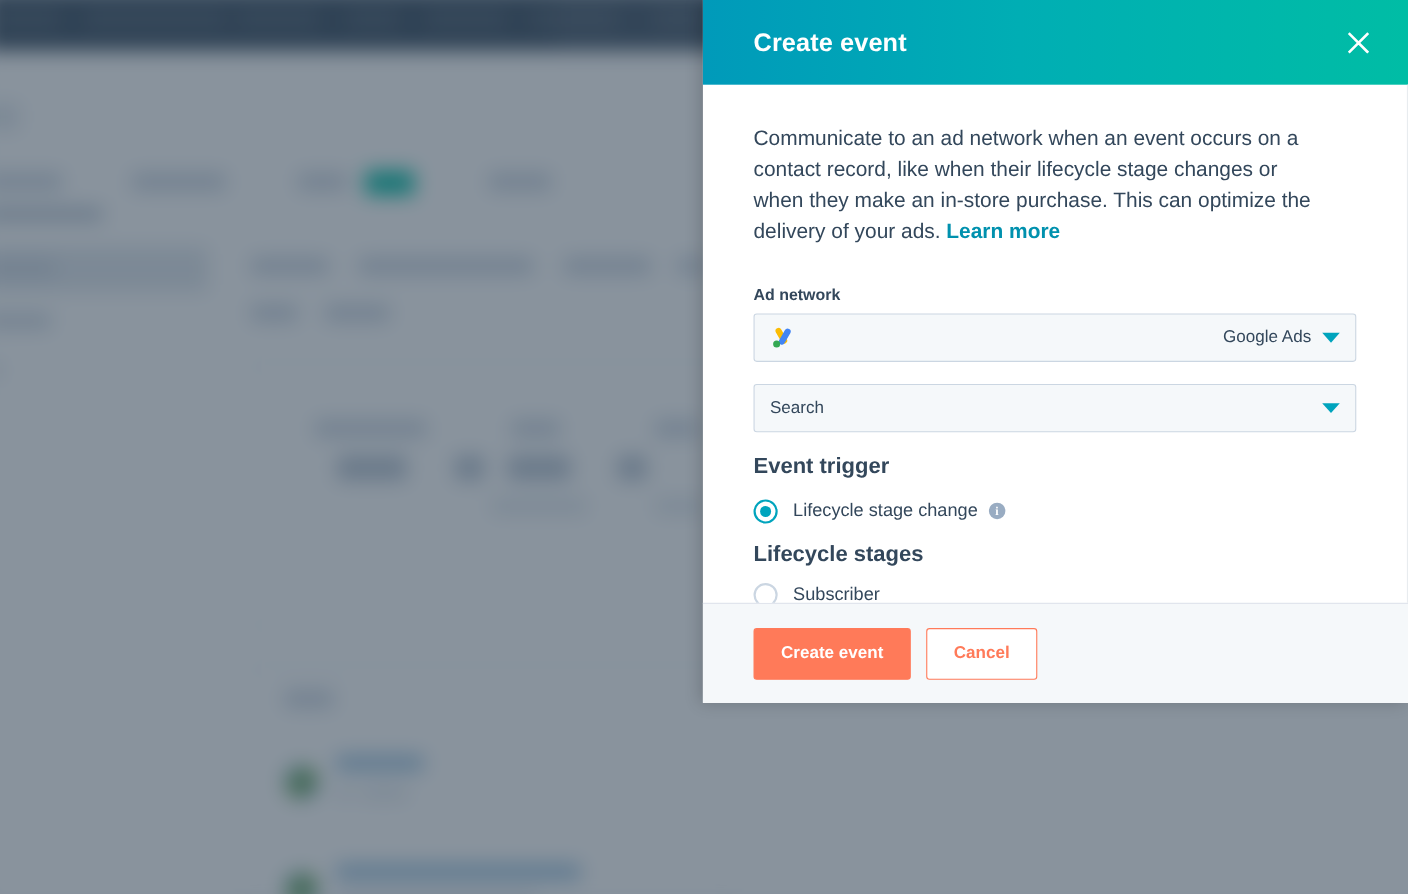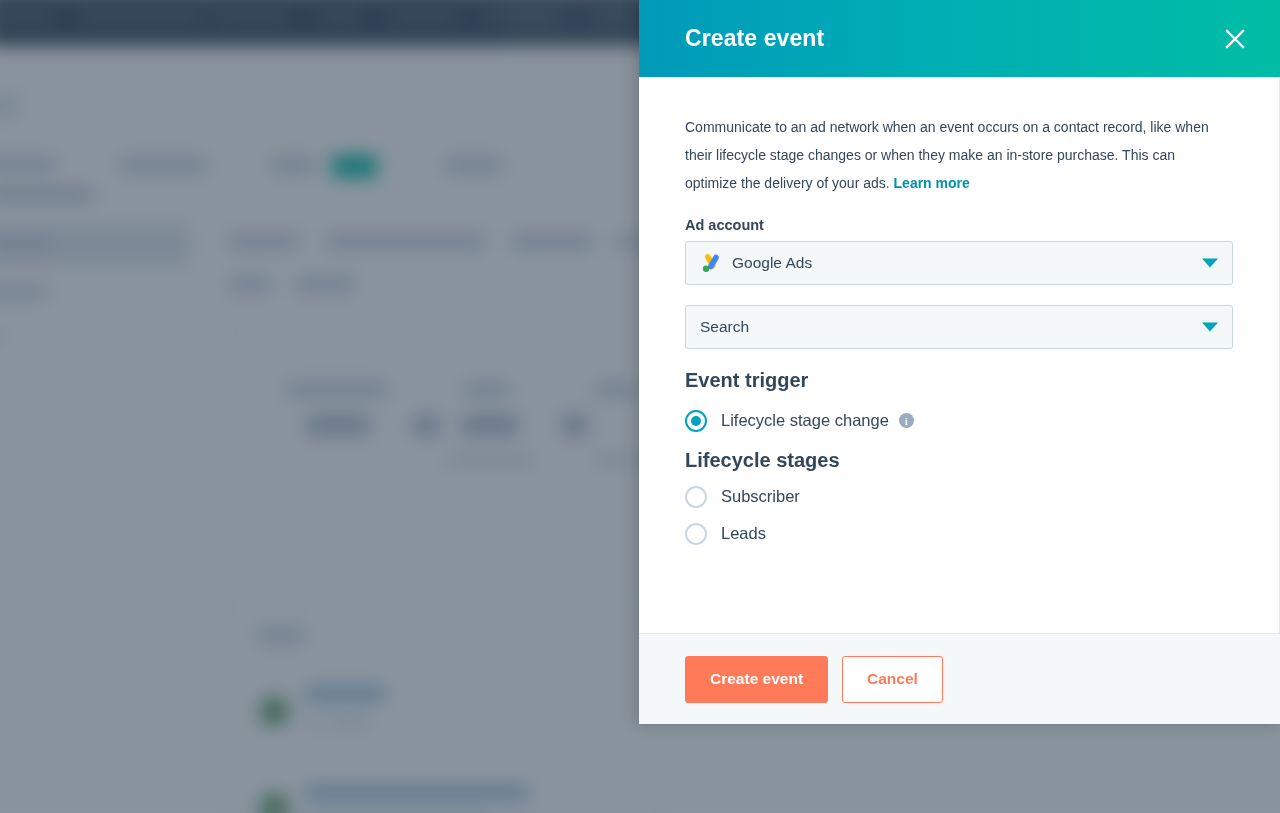--- a/index.html
+++ b/index.html
@@ -56,21 +56,21 @@
   
   .backdrop-veil {
     position: absolute; inset: 0;
     background: rgba(45,62,80,0.56);
   }
 
   
   .modal {
     position: absolute;
     left: 639px; top: 0;
-    width: 641px; height: 724px;
+    width: 641px; height: 639px;
     background: #ffffff;
     display: flex; flex-direction: column;
     box-shadow: -3px 0 14px rgba(0,0,0,0.18);
   }
 
   .modal-header {
     position: relative;
     height: 77px;
     flex: 0 0 77px;
     background: linear-gradient(90deg, #009aba 0%, #00aeb4 45%, #00bda5 100%);
@@ -93,25 +93,25 @@
 
   .modal-body {
     flex: 1 1 auto;
     position: relative;
     padding: 36px 46px 0 46px;
     overflow: hidden;
     border-right: 1px solid #e8ecef;
   }
 
   .intro {
-    font-size: 14px;
+    font-size: 19px;
     line-height: 28px;
     color: #33475b;
     max-width: 525px;
-    margin-bottom: 20px;
+    margin-bottom: 36px;
   }
   .intro a {
     color: #0091ae;
     font-weight: bold;
     text-decoration: none;
   }
 
   .field-label {
     font-size: 14.5px;
     font-weight: bold;
@@ -122,20 +122,21 @@
   .select-box {
     position: relative;
     height: 44px;
     background: #f5f8fa;
     border: 1px solid #cbd6e2;
     border-radius: 3px;
     display: flex; align-items: center;
     padding: 0 40px 0 14px;
     cursor: pointer;
     margin-bottom: 20px;
+    justify-content: space-between;
   }
   .select-box .value {
     font-size: 15.5px;
     color: #33475b;
     white-space: nowrap;
   }
   .select-box .caret {
     position: absolute; right: 14px; top: 50%; transform: translateY(-50%);
     width: 0; height: 0;
     border-left: 8px solid transparent;
@@ -284,21 +285,21 @@
       </svg>
     </button>
   </div>
 
   <div class="modal-body">
 
     <p class="intro">
       <span>Communicate to an ad network when an event occurs on a contact record, like when their lifecycle stage changes or when they make an in-store purchase. This can optimize the delivery of your ads. </span><a href="#">Learn more</a>
     </p>
 
-    <div class="field-label">Ad account</div>
+    <div class="field-label">Ad network</div>
     <div class="select-box">
       <svg class="gads-icon" viewBox="0 0 24 24">
         <rect x="8.2" y="1.6" width="6.1" height="17" rx="3.05" fill="#fbbc04" transform="rotate(-30 11.25 10.1)"></rect>
         <rect x="11.6" y="2.2" width="6.1" height="17.4" rx="3.05" fill="#4285f4" transform="rotate(30 14.65 10.9)"></rect>
         <circle cx="6.6" cy="18.3" r="3.5" fill="#34a853"></circle>
       </svg>
       <span class="value">Google Ads</span>
       <span class="caret"></span>
     </div>
 

